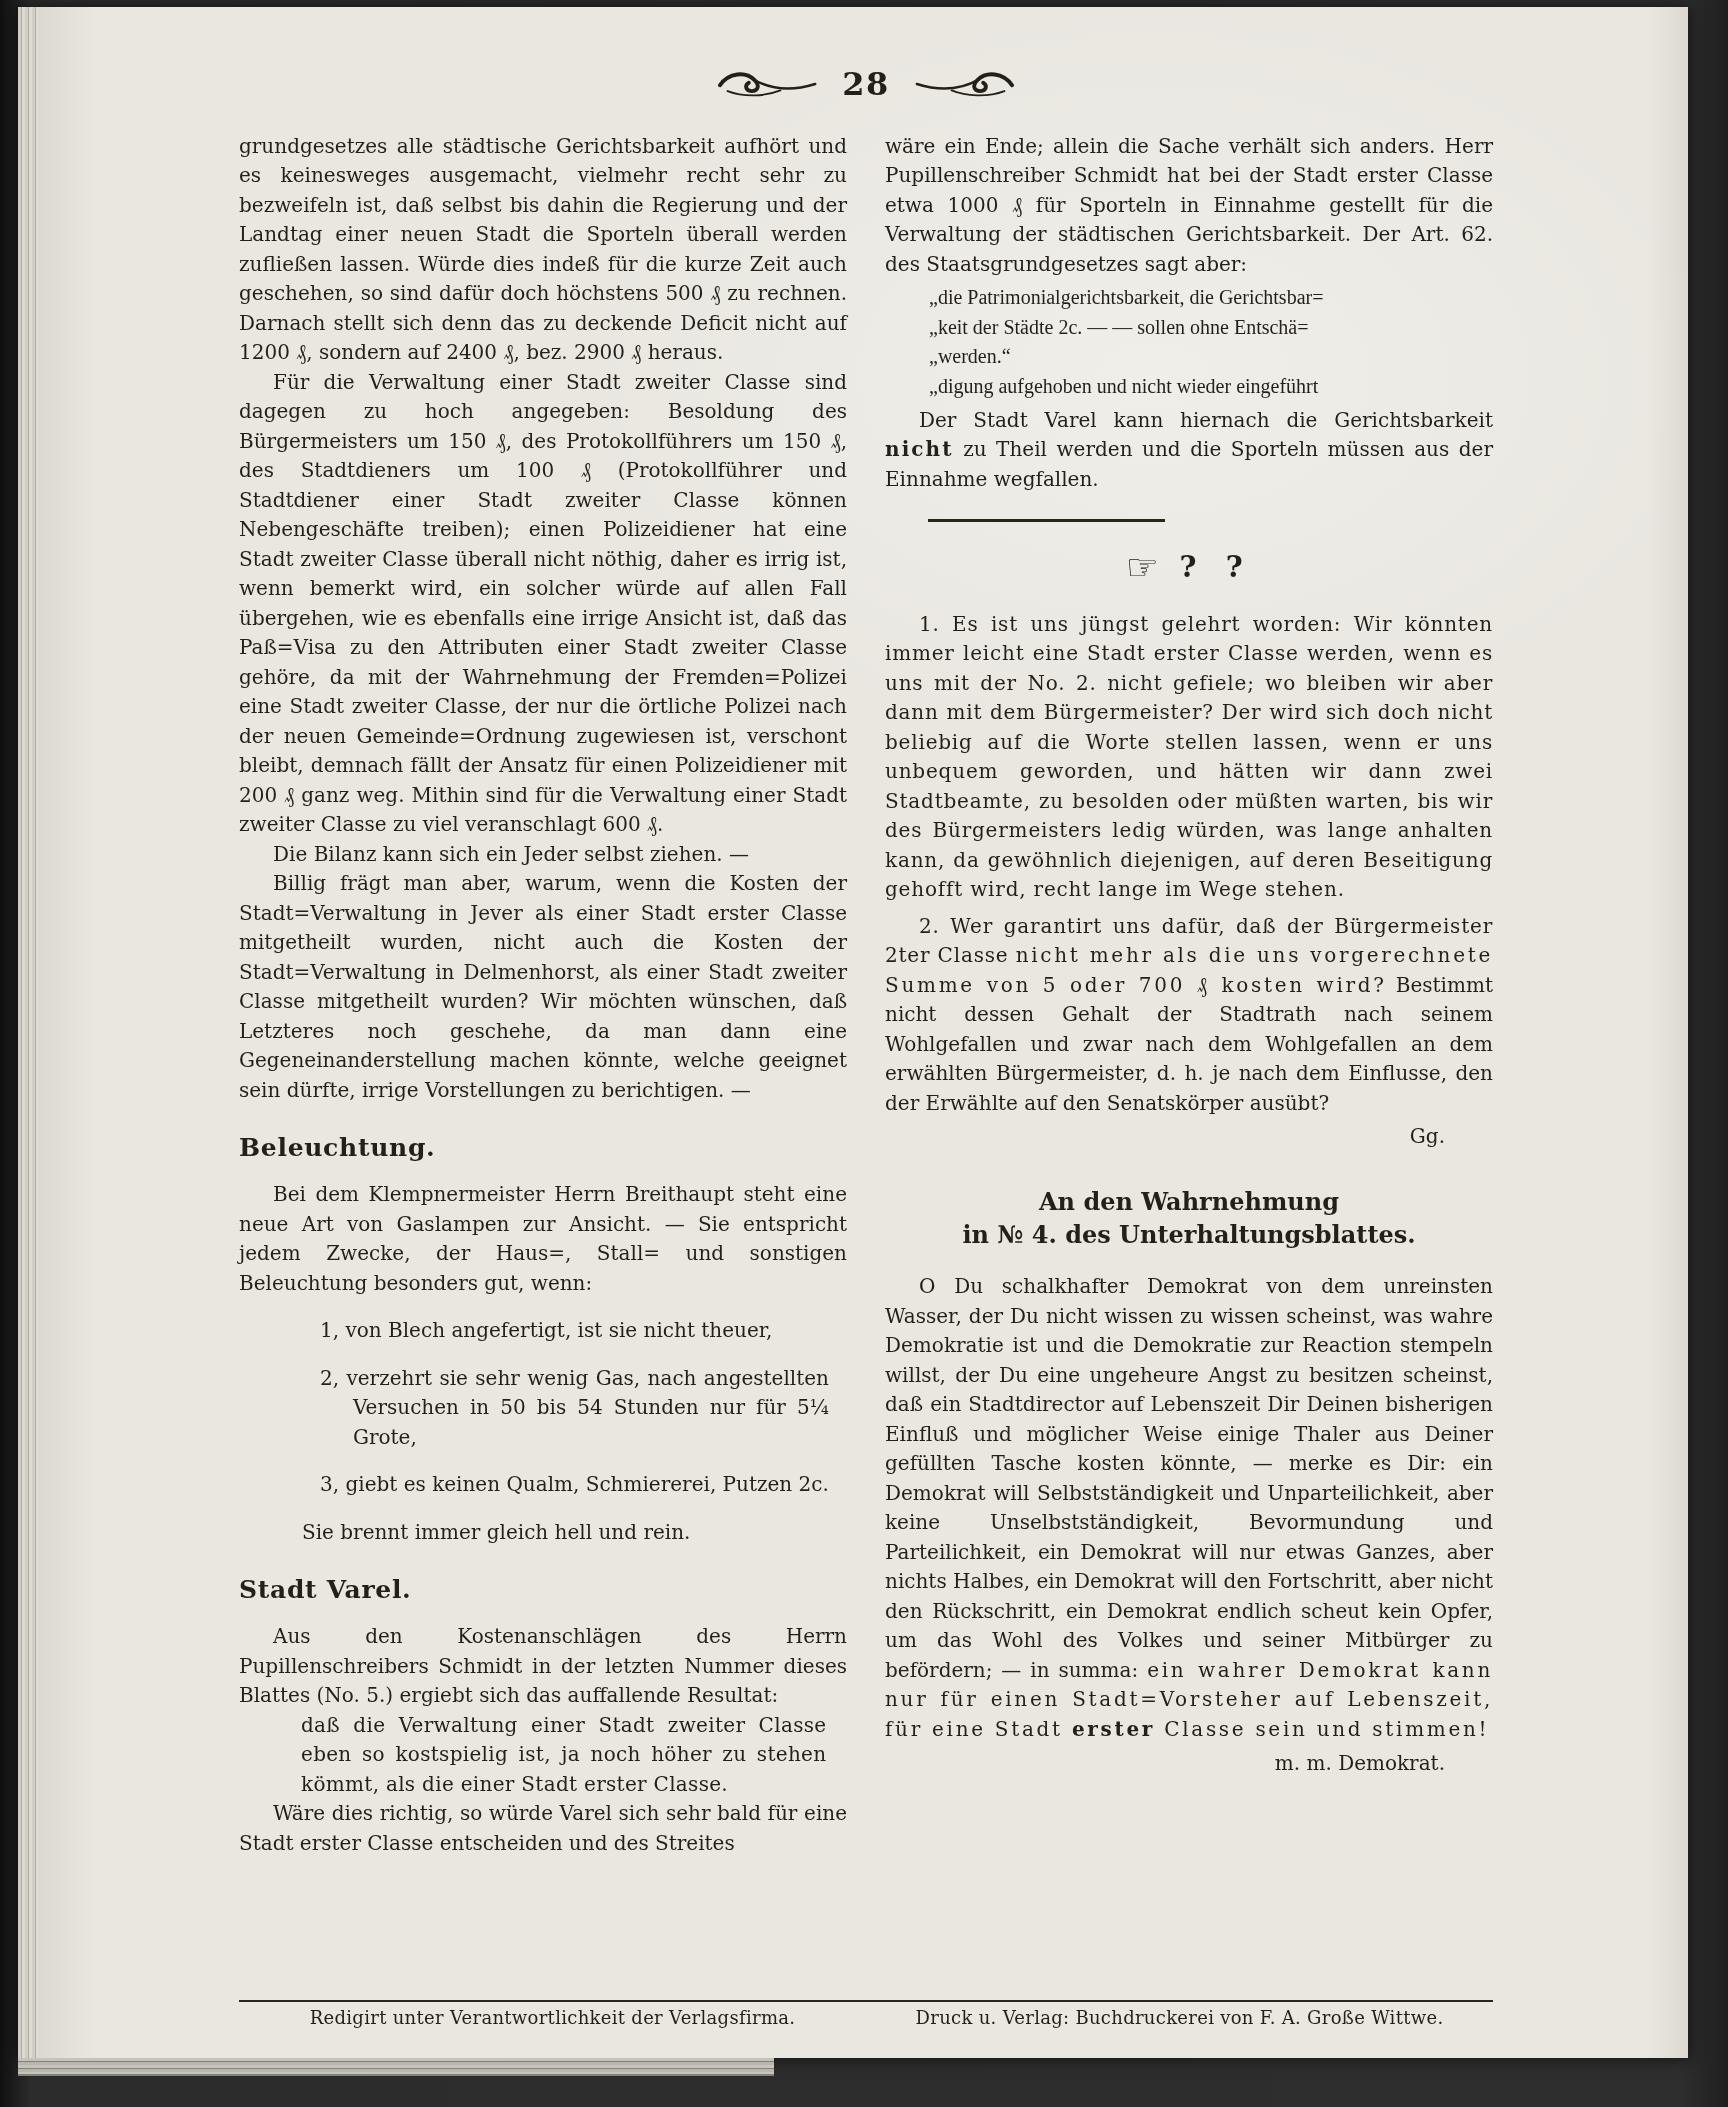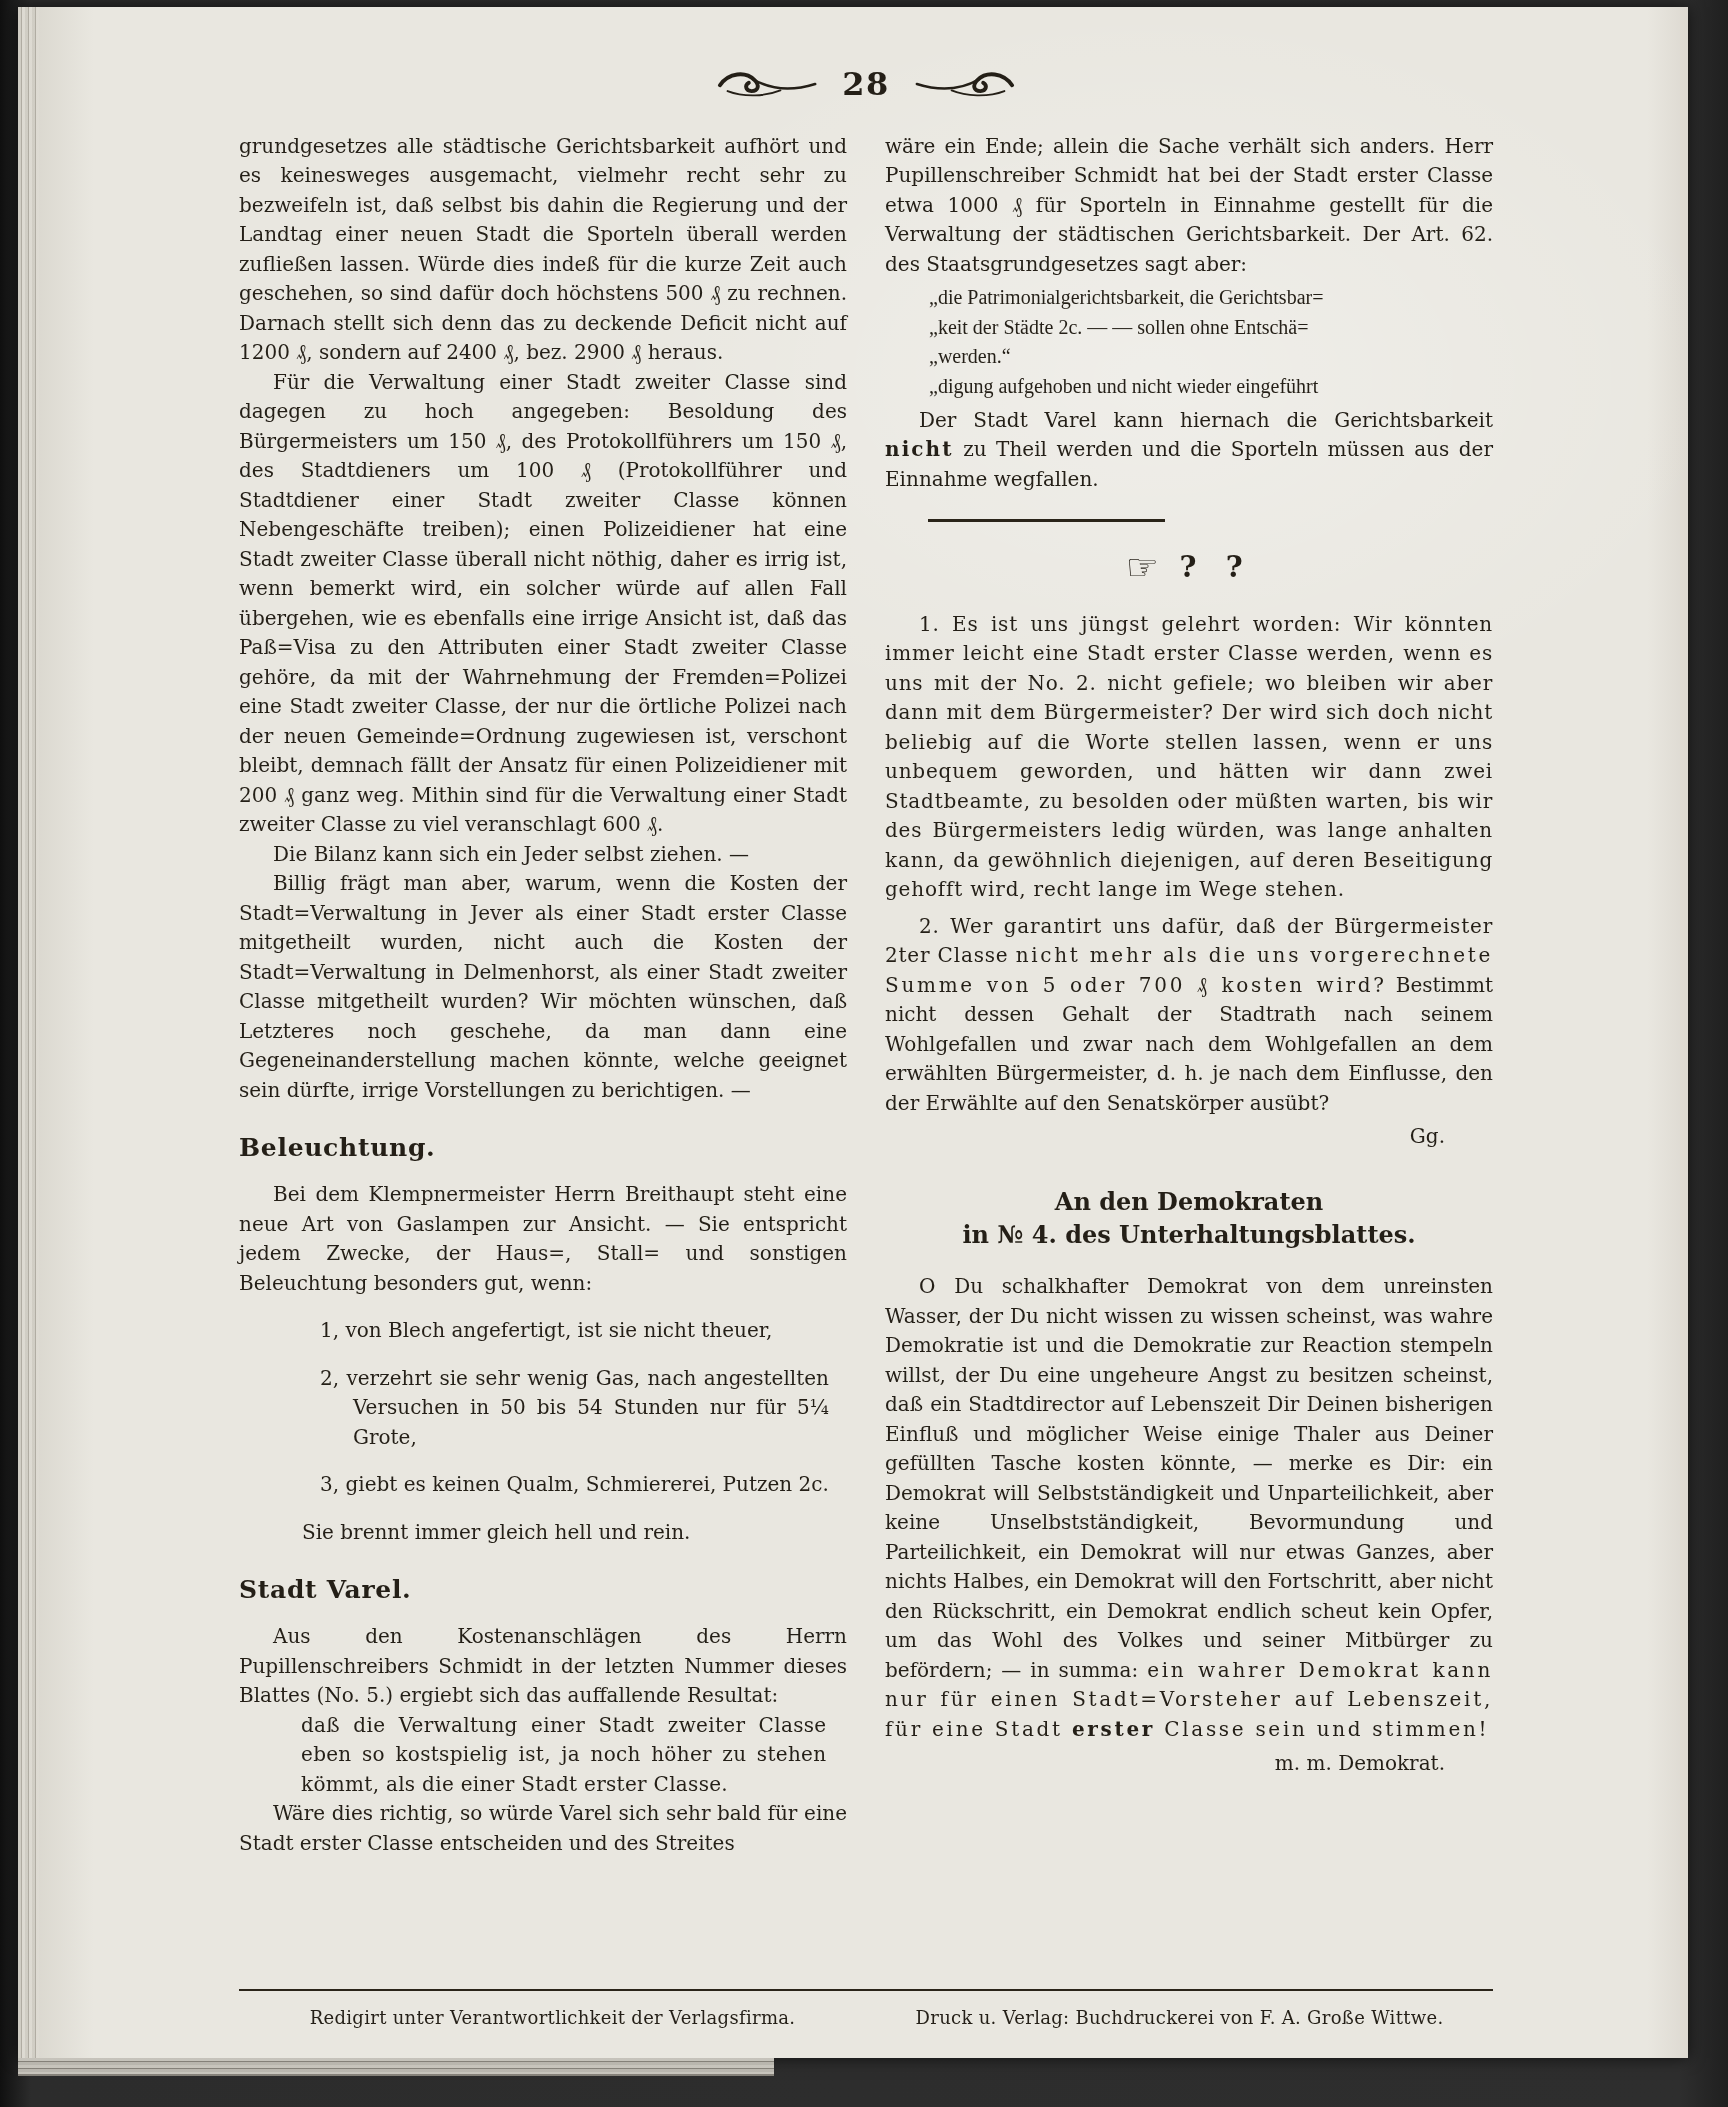--- a/index.html
+++ b/index.html
@@ -58,21 +58,21 @@
   .spaced1{letter-spacing:0.8px;}
   .spaced2{letter-spacing:2.7px;}
   .short-rule{width:237px;height:2.7px;background:#2a2419;margin:25px 0 1.4px 43px;}
   .hand-row{display:flex;justify-content:center;align-items:center;gap:20.6px;margin:27.5px 0 23.4px;}
   .hand{font-family:"DejaVu Sans","Liberation Sans",sans-serif;font-size:37px;line-height:1;}
   .qq{font-weight:bold;font-size:29px;letter-spacing:9.6px;}
   .sig{text-align:right;padding-right:48px;margin:4.1px 0 0;text-indent:0;}
   .page-footer{
     position:absolute;left:221px;right:195px;bottom:30px;
     border-top:2.1px solid #2a2419;
-    display:flex;padding-top:16px;
+    display:flex;padding-top:5px;
   }
   .page-footer span{flex:1;text-align:center;font-size:18px;letter-spacing:0.3px;}
   .gap-sm{height:6.9px;}
 </style>
 </head>
 <body>
 
 <div class="paper">
   <div class="stack-left"></div>
   <div class="stack-bottom"></div>
@@ -127,21 +127,21 @@
       <div class="hand-row">
         <span class="hand">☞</span>
         <span class="qq">? ?</span>
       </div>
 
       <p class="para spaced1">1. Es ist uns jüngst gelehrt worden: Wir könnten immer leicht eine Stadt erster Classe werden, wenn es uns mit der No. 2. nicht gefiele; wo bleiben wir aber dann mit dem Bürgermeister? Der wird sich doch nicht beliebig auf die Worte stellen lassen, wenn er uns unbequem geworden, und hätten wir dann zwei Stadtbeamte, zu besolden oder müßten warten, bis wir des Bürgermeisters ledig würden, was lange anhalten kann, da gewöhnlich diejenigen, auf deren Beseitigung gehofft wird, recht lange im Wege stehen.</p>
       <div class="gap-sm"></div>
       <p class="para"><span class="spaced1">2. Wer garantirt uns dafür, daß der Bürgermeister 2ter Classe </span><span class="spaced2">nicht mehr als die uns vorgerechnete Summe von 5 oder 700 ₰ kosten wird?</span><span> Bestimmt nicht dessen Gehalt der Stadtrath nach seinem Wohlgefallen und zwar nach dem Wohlgefallen an dem erwählten Bürgermeister, d. h. je nach dem Einflusse, den der Erwählte auf den Senatskörper ausübt?</span></p>
       <p class="sig">Gg.</p>
 
-      <h2 class="demo-title"><span>An den Demokraten</span><br><span>in № 4. des Unterhaltungsblattes.</span></h2>
+      <h2 class="demo-title"><span>An den Wahrnehmung</span><br><span>in № 4. des Unterhaltungsblattes.</span></h2>
 
       <p class="para"><span>O Du schalkhafter Demokrat von dem unreinsten Wasser, der Du nicht wissen zu wissen scheinst, was wahre Demokratie ist und die Demokratie zur Reaction stempeln willst, der Du eine ungeheure Angst zu besitzen scheinst, daß ein Stadtdirector auf Lebenszeit Dir Deinen bisherigen Einfluß und möglicher Weise einige Thaler aus Deiner gefüllten Tasche kosten könnte, — merke es Dir: ein Demokrat will Selbstständigkeit und Unparteilichkeit, aber keine Unselbstständigkeit, Bevormundung und Parteilichkeit, ein Demokrat will nur etwas Ganzes, aber nichts Halbes, ein Demokrat will den Fortschritt, aber nicht den Rückschritt, ein Demokrat endlich scheut kein Opfer, um das Wohl des Volkes und seiner Mitbürger zu befördern; — in summa: </span><span class="spaced2">ein wahrer Demokrat kann nur für einen Stadt=Vorsteher auf Lebenszeit, für eine Stadt </span><b class="spaced2">erster</b><span class="spaced2"> Classe sein und stimmen!</span></p>
       <p class="sig">m. m. Demokrat.</p>
     </div>
 
   </div>
 
   <footer class="page-footer">
     <span>Redigirt unter Verantwortlichkeit der Verlagsfirma.</span>
     <span>Druck u. Verlag: Buchdruckerei von F. A. Große Wittwe.</span>

